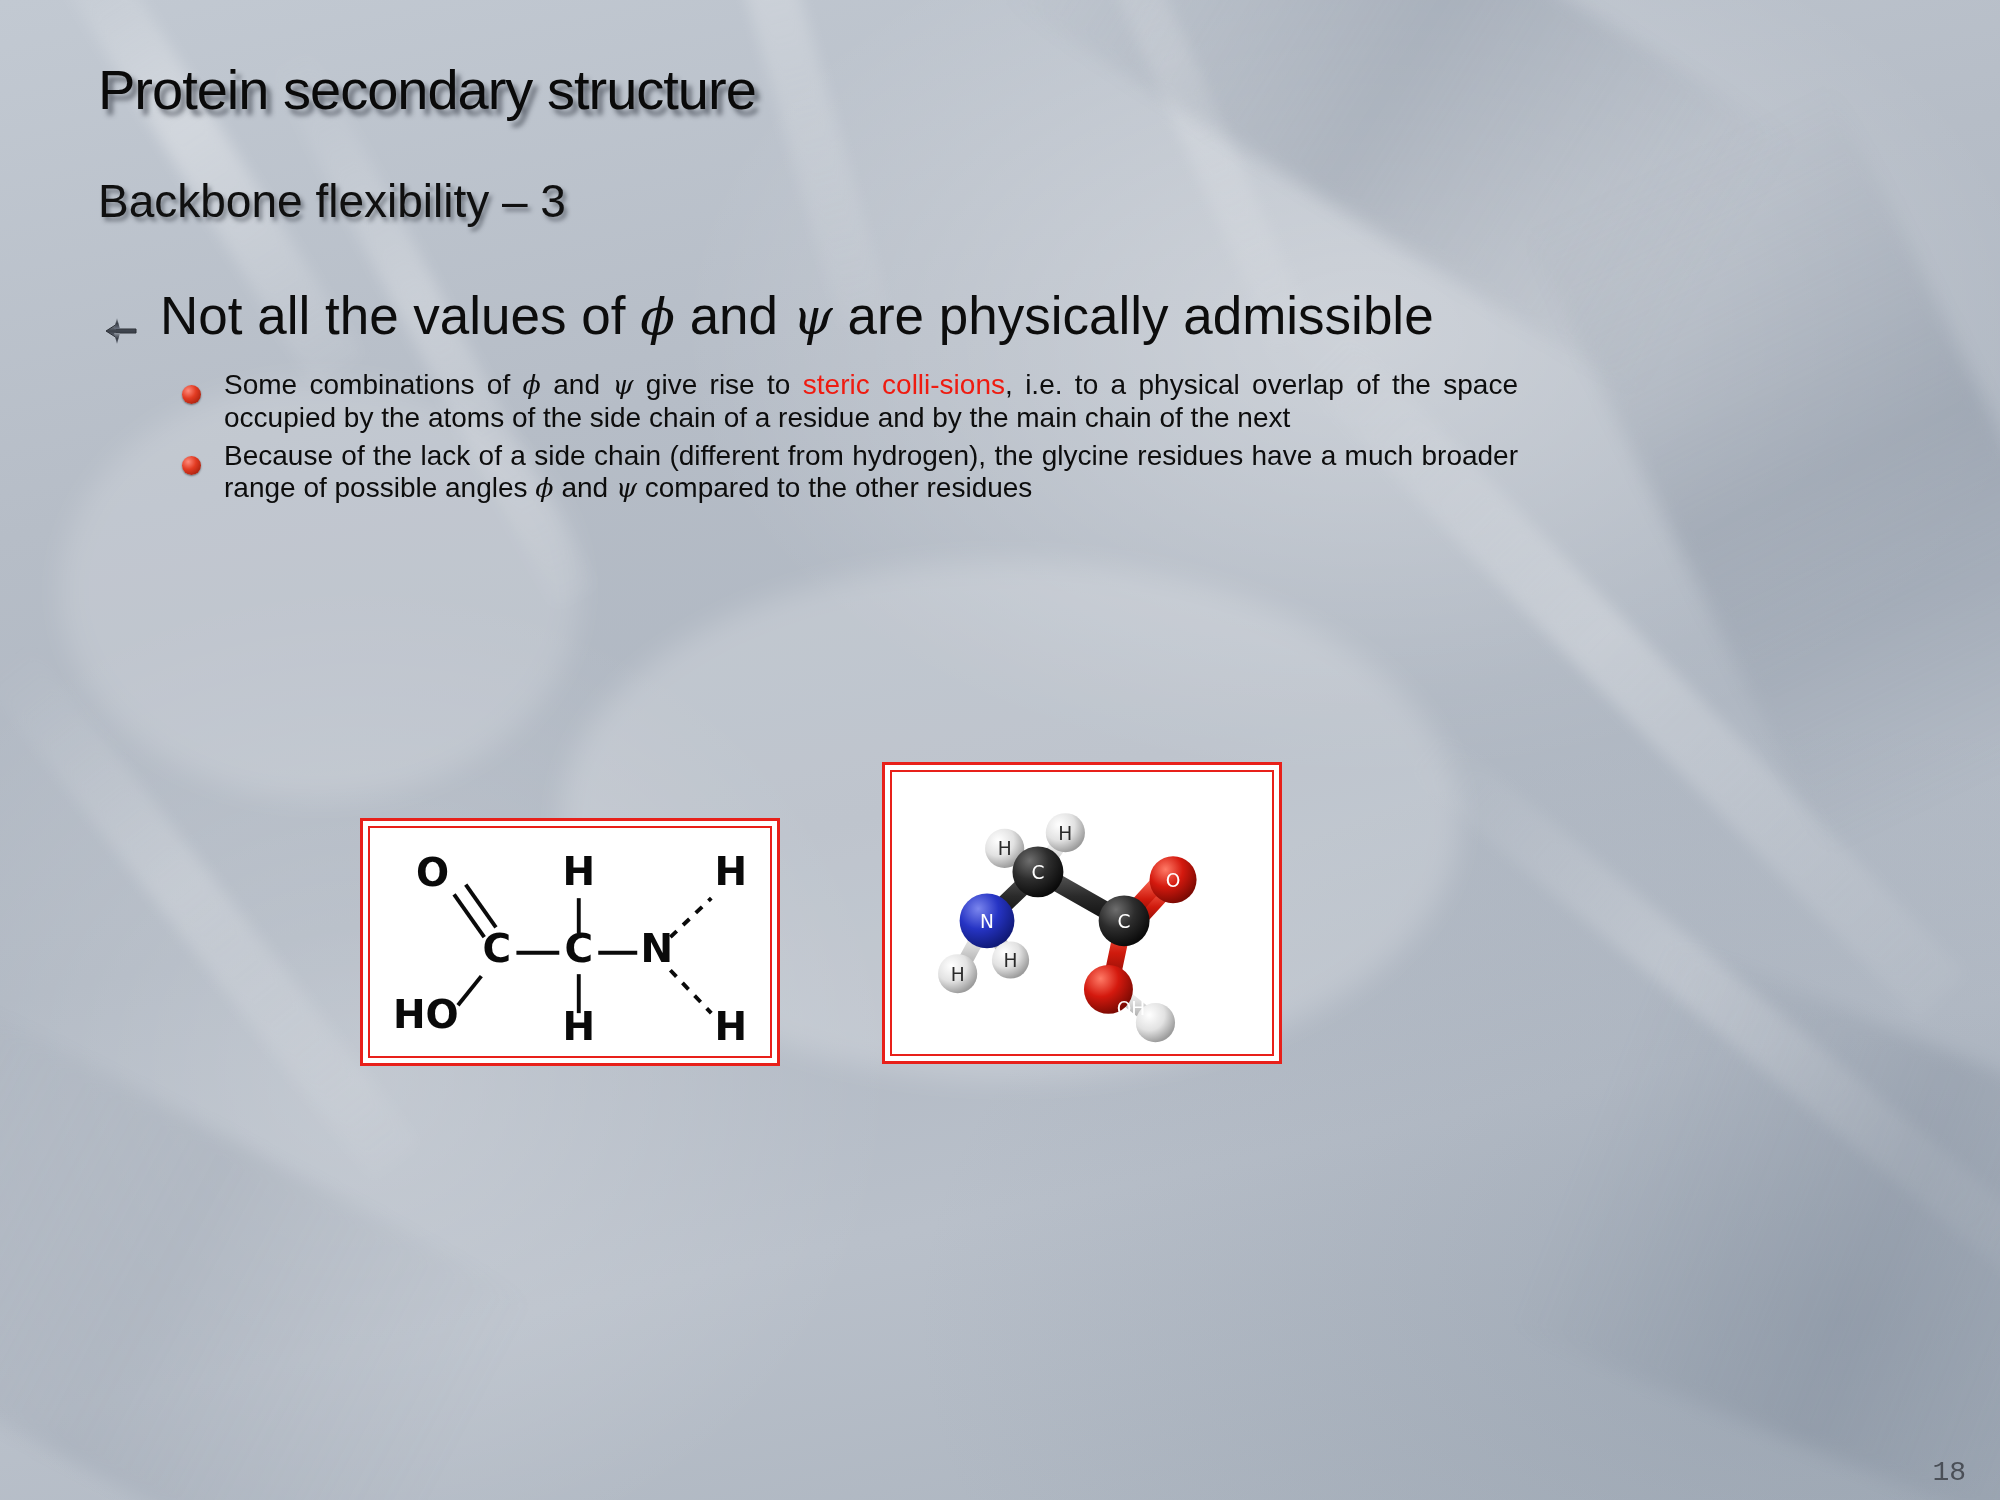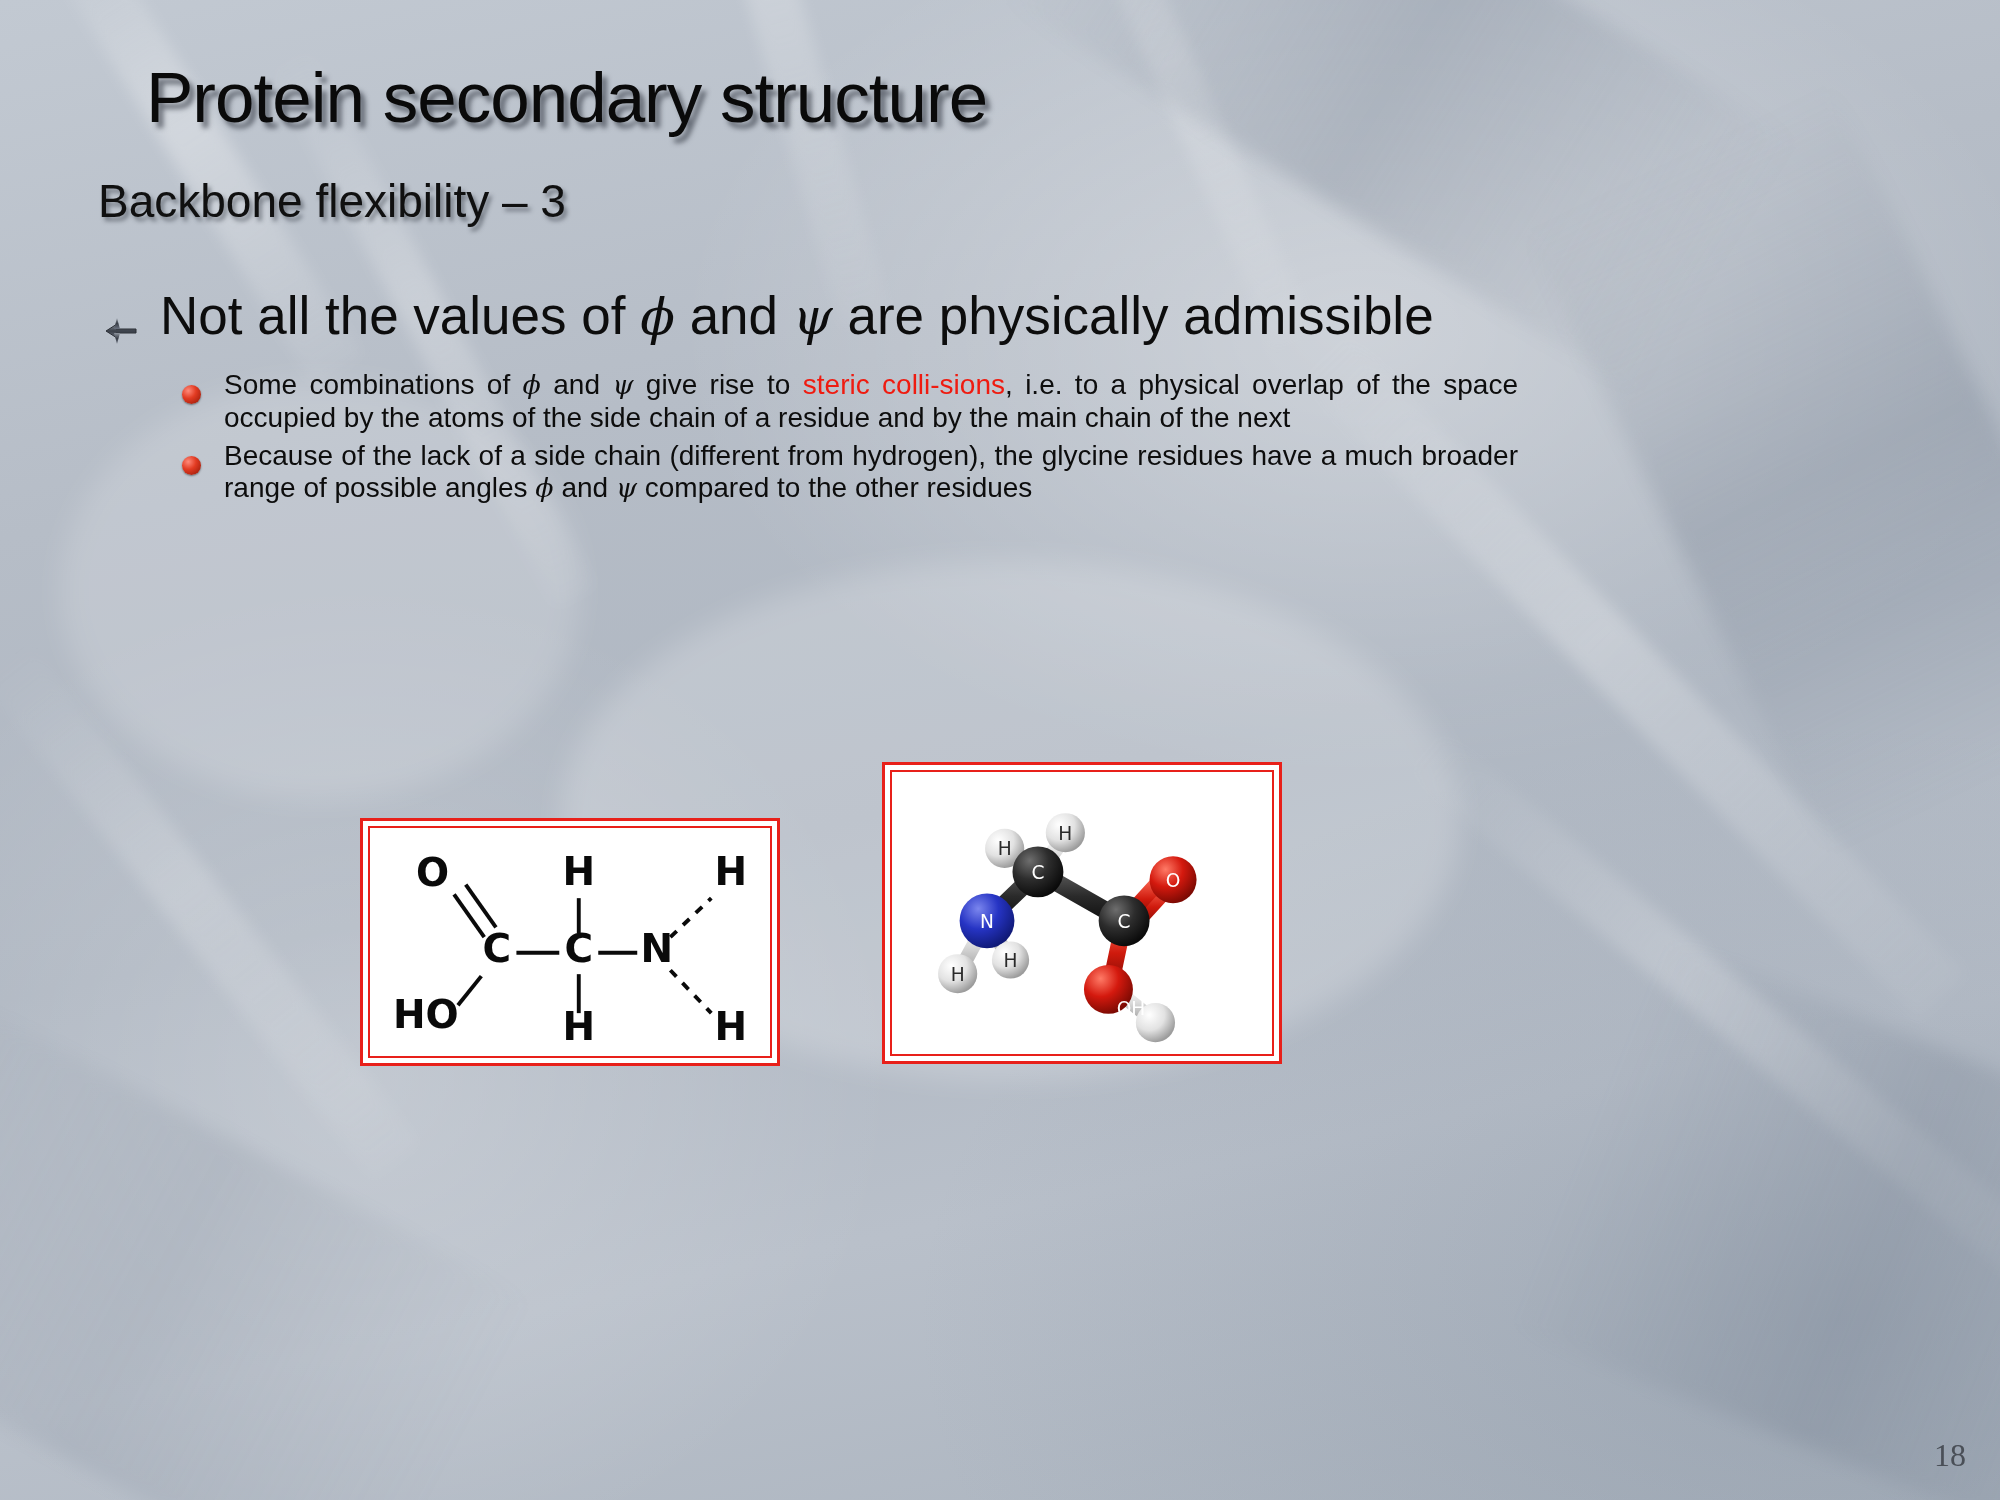--- a/index.html
+++ b/index.html
@@ -32,26 +32,25 @@
     position: absolute;
     background: linear-gradient(90deg, rgba(108,120,138,0) 0%, rgba(98,110,128,.45) 50%, rgba(108,120,138,0) 100%);
     filter: blur(9px);
     pointer-events: none;
   }
 
   
   #title {
     position: absolute; left: 98px; top: 62px;
     font-family: "Liberation Sans", sans-serif;
-    font-size: 71px; line-height: 1.0;
+    font-size: 56px; line-height: 1.0;
     font-weight: 400; color: #0a0a0a;
     letter-spacing: -1px;
     text-shadow: 5px 6px 5px rgba(40,45,55,.58);
     white-space: nowrap;
-    margin-left: 48px;
   }
   #subtitle {
     position: absolute; left: 98px; top: 178px;
     font-family: "Liberation Sans", sans-serif;
     font-size: 46px; line-height: 1.0;
     color: #101010;
     text-shadow: 3px 4px 4px rgba(40,45,55,.50);
     white-space: nowrap;
   }
 
@@ -97,23 +96,23 @@
     background: #fff;
     border: 3px solid #e8201a;
     padding: 5px;
   }
   .fig-inner { width: 100%; height: 100%; border: 2px solid #e8201a; background:#fff; position: relative; overflow: hidden; }
   #fig-2d { left: 360px; top: 818px;  width: 420px; height: 248px; }
   #fig-3d { left: 882px; top: 762px;  width: 400px; height: 302px; }
 
   
   #pageno {
-    position: absolute; right: 34px; bottom: 26px;
-    font-family: Liberation Serif, serif;
-    font-size: 32px; color: #4a4f57;
+    position: absolute; right: 34px; bottom: 12px;
+    font-family: Liberation Mono, monospace;
+    font-size: 28px; color: #4a4f57;
   }
 </style>
 </head>
 <body>
 
 <div id="slide">
 
   <div class="strand" style="left:-60px; top:120px;  width:520px; height:58px;  transform:rotate(58deg);  opacity:.55;"></div>
   <div class="strand" style="left:120px; top:300px;  width:620px; height:46px;  transform:rotate(62deg);  opacity:.42;"></div>
   <div class="strand" style="left:420px; top:-40px;  width:700px; height:52px;  transform:rotate(74deg);  opacity:.40;"></div>

